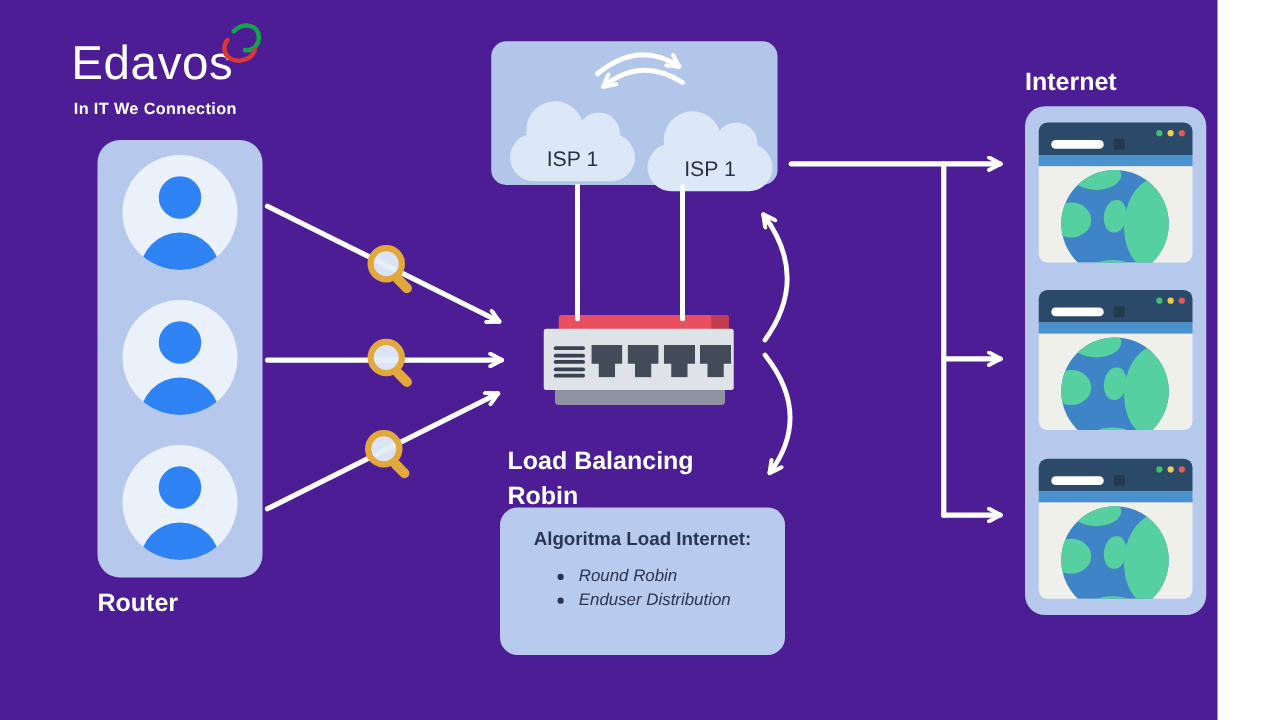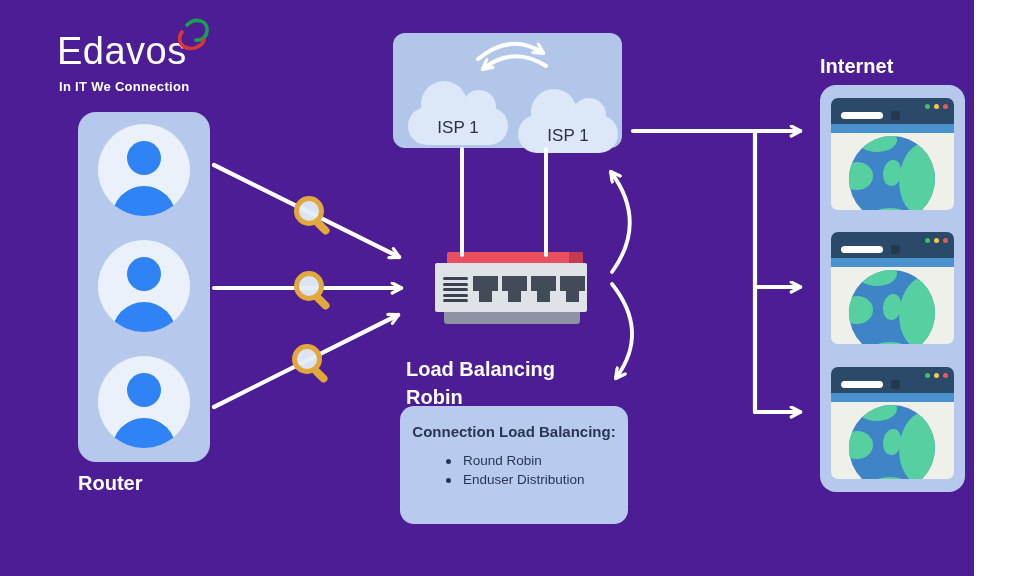--- a/index.html
+++ b/index.html
@@ -41,21 +41,21 @@
   .router-red-cap{position:absolute;left:569px;top:252px;width:14px;height:12px;background:#C23B4E;border-radius:0 2px 2px 0;}
   .router-body{position:absolute;left:435px;top:263px;width:152px;height:49px;background:#DFE3E8;border-radius:2px;}
   .router-base{position:absolute;left:444px;top:312px;width:136px;height:12px;background:#8E92A2;border-radius:0 0 3px 3px;}
   .vent{position:absolute;left:8px;width:25px;height:3px;border-radius:2px;background:#3A4150;}
   .port{position:absolute;top:13px;width:25px;height:26px;background:#434B59;
         clip-path:polygon(0 0,100% 0,100% 58%,76% 58%,76% 100%,24% 100%,24% 58%,0 58%);}
 
   
   .algo-title{position:absolute;left:0;top:17px;width:100%;text-align:center;color:#2B3552;font-size:15px;font-weight:700;}
   .algo-list{position:absolute;left:46px;top:46px;margin:0;padding:0;list-style:none;}
-  .algo-list li{position:relative;padding-left:17px;color:#2B3552;font-size:13.5px;line-height:18.5px;}
+  .algo-list li{position:relative;padding-left:17px;color:#2B3552;font-size:13.5px;line-height:18.5px;font-style:italic;}
   .algo-list li::before{content:"";position:absolute;left:0;top:7px;width:5px;height:5px;border-radius:50%;background:#2B3552;}
 
   
   .browser{position:absolute;left:11px;width:123px;height:112px;}
   .b-header{position:absolute;left:0;top:0;width:100%;height:26px;background:#2B4968;border-radius:7px 7px 0 0;}
   .dot{position:absolute;top:6px;width:5px;height:5px;border-radius:50%;}
   .dot.g{right:24px;background:#3FBF70;}
   .dot.y{right:15px;background:#F2C94C;}
   .dot.r{right:6px;background:#EB5757;}
   .addr{position:absolute;left:10px;bottom:5px;width:42px;height:7px;border-radius:3.5px;background:#FFFFFF;}
@@ -133,21 +133,21 @@
     <div class="port" style="left:96px"></div>
     <div class="port" style="left:125px"></div>
   </div>
   <div class="router-base"></div>
   <div class="white-label router-label">
     <div>Load Balancing</div>
     <div>Robin</div>
   </div>
 
   <div class="panel algo-box">
-    <div class="algo-title">Connection Load Balancing:</div>
+    <div class="algo-title">Algoritma Load Internet:</div>
     <ul class="algo-list">
       <li><span>Round Robin</span></li>
       <li><span>Enduser Distribution</span></li>
     </ul>
   </div>
 
   <div class="white-label internet-label">Internet</div>
   <div class="panel internet-panel">
     <div class="browser" style="top:13px">
       <div class="b-header">

